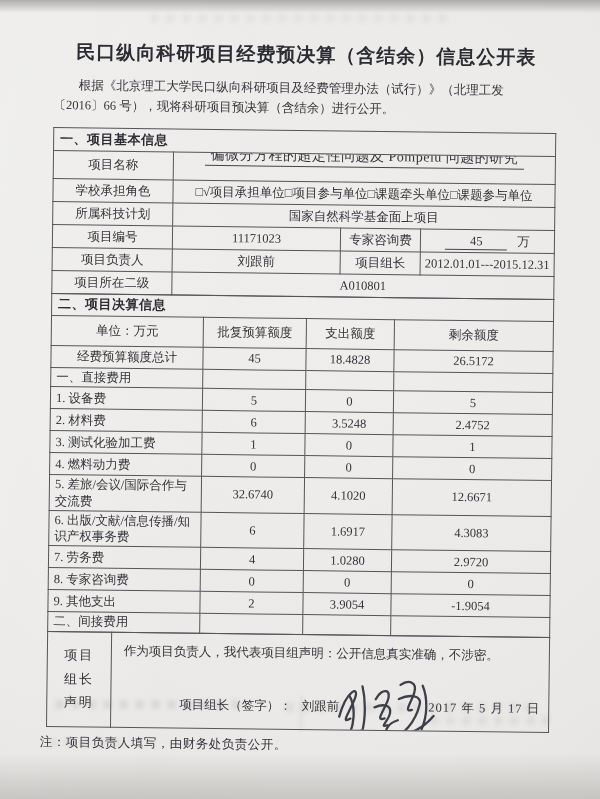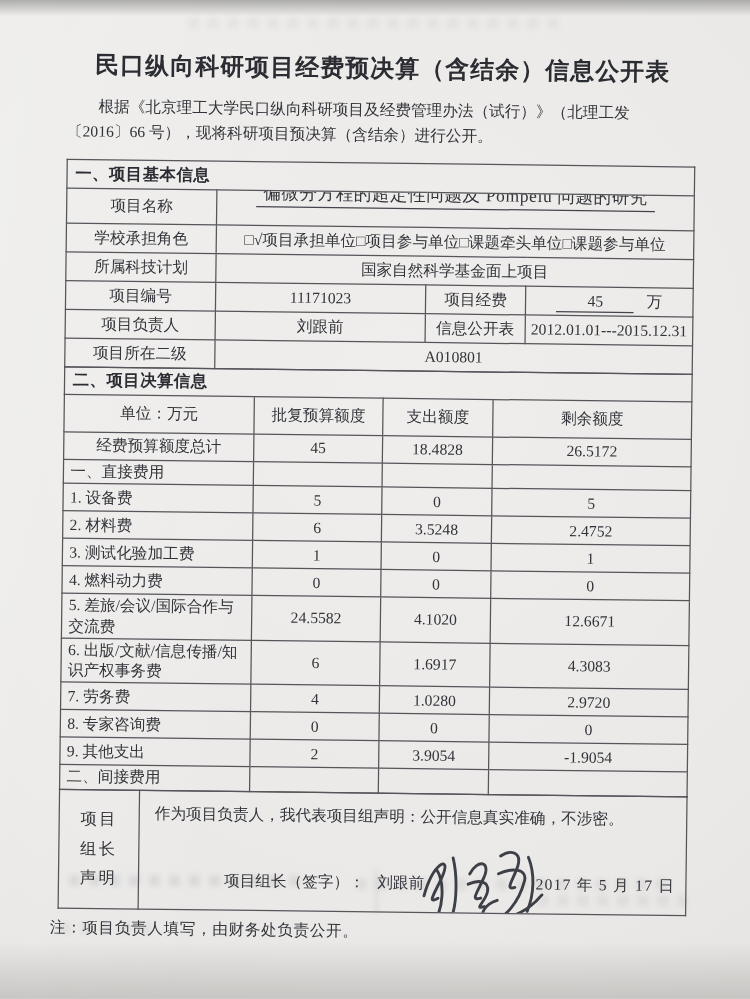--- a/index.html
+++ b/index.html
@@ -116,29 +116,29 @@
       <td class="lbl">学校承担角色</td>
       <td colspan="3">□√项目承担单位□项目参与单位□课题牵头单位□课题参与单位</td>
     </tr>
     <tr>
       <td class="lbl">所属科技计划</td>
       <td colspan="3">国家自然科学基金面上项目</td>
     </tr>
     <tr>
       <td class="lbl">项目编号</td>
       <td>11171023</td>
-      <td>项目经费</td>
+      <td>专家咨询费</td>
       <td>
         <span class="underline-num">45</span><span>万</span>
       </td>
     </tr>
     <tr>
       <td class="lbl">项目负责人</td>
       <td>刘跟前</td>
-      <td>信息公开表</td>
+      <td>项目组长</td>
       <td>2012.01.01---2015.12.31</td>
     </tr>
     <tr>
       <td class="lbl">项目所在二级</td>
       <td colspan="3">A010801</td>
     </tr>
   </tbody>
     </table>
 
   <table class="t2">
@@ -189,21 +189,21 @@
       <td>1</td>
     </tr>
     <tr>
       <td class="l">4. 燃料动力费</td>
       <td>0</td>
       <td>0</td>
       <td>0</td>
     </tr>
     <tr>
       <td class="l">5. 差旅/会议/国际合作与交流费</td>
-      <td>24.5582</td>
+      <td>32.6740</td>
       <td>4.1020</td>
       <td>12.6671</td>
     </tr>
     <tr>
       <td class="l">6. 出版/文献/信息传播/知识产权事务费</td>
       <td>6</td>
       <td>1.6917</td>
       <td>4.3083</td>
     </tr>
     <tr>

